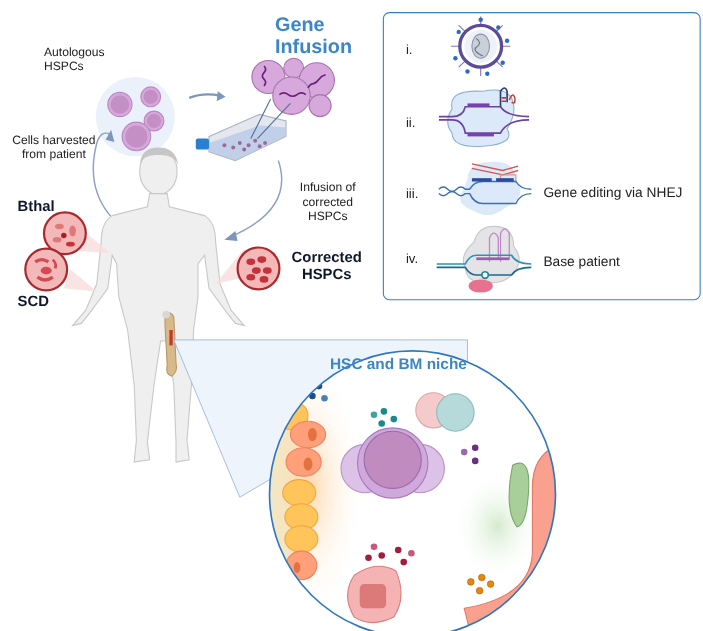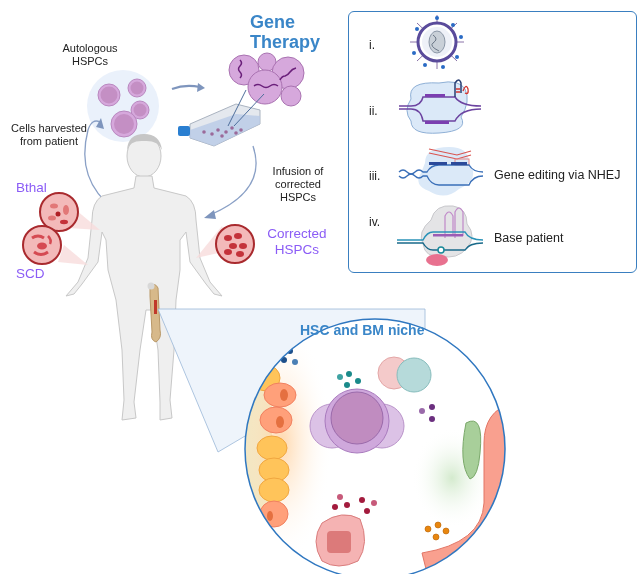--- a/index.html
+++ b/index.html
@@ -1,35 +1,35 @@
 <!DOCTYPE html>
 <html><head>
 <meta charset="utf-8">
 <style>
   html,body{margin:0;padding:0;background:#fff;}
   body{width:639px;height:574px;position:relative;overflow:hidden;font-family:"Liberation Sans",sans-serif;}
   .abs{position:absolute;}
   .txt-dark{color:#222;font-size:11px;line-height:13px;}
   .title-blue{color:#3a86c8;font-weight:bold;font-size:18px;line-height:20px;text-align:left;}
-  .red-lbl{color:#8b5cf6;font-weight:normal;font-size:13.5px;line-height:16px;}
+  .red-lbl{color:#0f172a;font-weight:bold;font-size:13.5px;line-height:16px;}
   .panel{position:absolute;left:348px;top:11px;width:287px;height:260px;border:1.5px solid #3a7fc0;border-radius:6px;background:#fff;}
   .row-num{position:absolute;font-size:12px;color:#222;}
   .row-lbl{position:absolute;font-size:12.5px;color:#222;white-space:nowrap;}
   svg{position:absolute;overflow:visible;}
   .niche-title{color:#3a86c8;font-weight:bold;font-size:14px;white-space:nowrap;}
 </style>
 </head>
 <body>
 
 <div class="abs title-blue" style="left:250px;top:12px;width:86px;">
   <div>Gene</div>
-  <div>Therapy</div>
-</div>
-
-<div class="abs txt-dark" style="left:40px;top:42px;width:100px;text-align:center;">
+  <div>Infusion</div>
+</div>
+
+<div class="abs txt-dark" style="left:40px;top:42px;width:100px;text-align:left;">
   <div>Autologous</div>
   <div>HSPCs</div>
 </div>
 <svg style="left:86px;top:69px;" width="75" height="75">
   <circle cx="37" cy="37" r="36" fill="#eaf1fb"></circle>
   <g>
     <circle cx="23" cy="26" r="11" fill="#d6a8dc" stroke="#b988c0"></circle>
       <circle cx="23" cy="26" r="8.5" fill="#c48fc4"></circle>
     <circle cx="51" cy="19" r="9" fill="#d6a8dc" stroke="#b988c0"></circle>
       <circle cx="51" cy="19" r="6.5" fill="#c48fc4"></circle>
@@ -191,21 +191,21 @@
     <path d="M30 4 L58 10 L72 6" stroke="#d9534f" stroke-width="1.2" fill="none"></path>
     <path d="M30 8 L58 14 L72 10" stroke="#d9534f" stroke-width="1.2" fill="none"></path>
     <rect x="56" y="14" width="14" height="6" fill="none" stroke="#e58a8a"></rect>
     <path d="M0 27 q4 -4 8 0 q4 4 8 0 q4 -4 8 0 L28 27 Q32 20 40 20 L70 20 Q74 27 84 27" stroke="#3a6fb8" stroke-width="1.3" fill="none"></path>
     <path d="M0 31 q4 4 8 0 q4 -4 8 0 q4 4 8 0 L28 31 Q32 40 40 40 L70 40 Q74 31 84 31" stroke="#3a6fb8" stroke-width="1.3" fill="none"></path>
     <rect x="30" y="17" width="18" height="3" fill="#2b4a9a"></rect>
     <rect x="52" y="17" width="16" height="3" fill="#2b4a9a"></rect>
   </svg>
   <div class="row-lbl" style="left:145px;top:156px;">Gene editing via NHEJ</div>
 
-  <div class="row-num" style="left:20px;top:203px;">iv.</div>
+  <div class="row-num" style="left:20px;top:216px;">iv.</div>
   <svg style="left:48px;top:190px;" width="86" height="64">
     <path d="M34 18 Q38 2 56 4 Q70 6 70 22 Q80 34 70 46 Q60 58 44 54 Q28 56 26 42 Q20 30 34 18 Z" fill="#e4e4e6" stroke="#c8c8cc"></path>
     <path d="M48 36 L48 14 Q52 6 56 14 L56 34" stroke="#c089c9" stroke-width="1.2" fill="none"></path>
     <path d="M58 36 L58 10 Q62 2 66 10 L66 34" stroke="#c089c9" stroke-width="1.2" fill="none"></path>
     <path d="M0 38 L26 38 Q30 30 36 30 L68 30 Q72 38 86 38" stroke="#2a93b8" stroke-width="1.5" fill="none"></path>
     <path d="M0 41 L26 41 Q30 48 36 48 L68 48 Q72 41 86 41" stroke="#1a6a8a" stroke-width="1.5" fill="none"></path>
     <rect x="36" y="32" width="30" height="2.5" fill="#9b5cb5"></rect>
     <circle cx="44" cy="48" r="3" fill="#fff" stroke="#1a8a9a" stroke-width="1.5"></circle>
     <ellipse cx="40" cy="58" rx="11" ry="6" fill="#e8718f"></ellipse>
   </svg>

